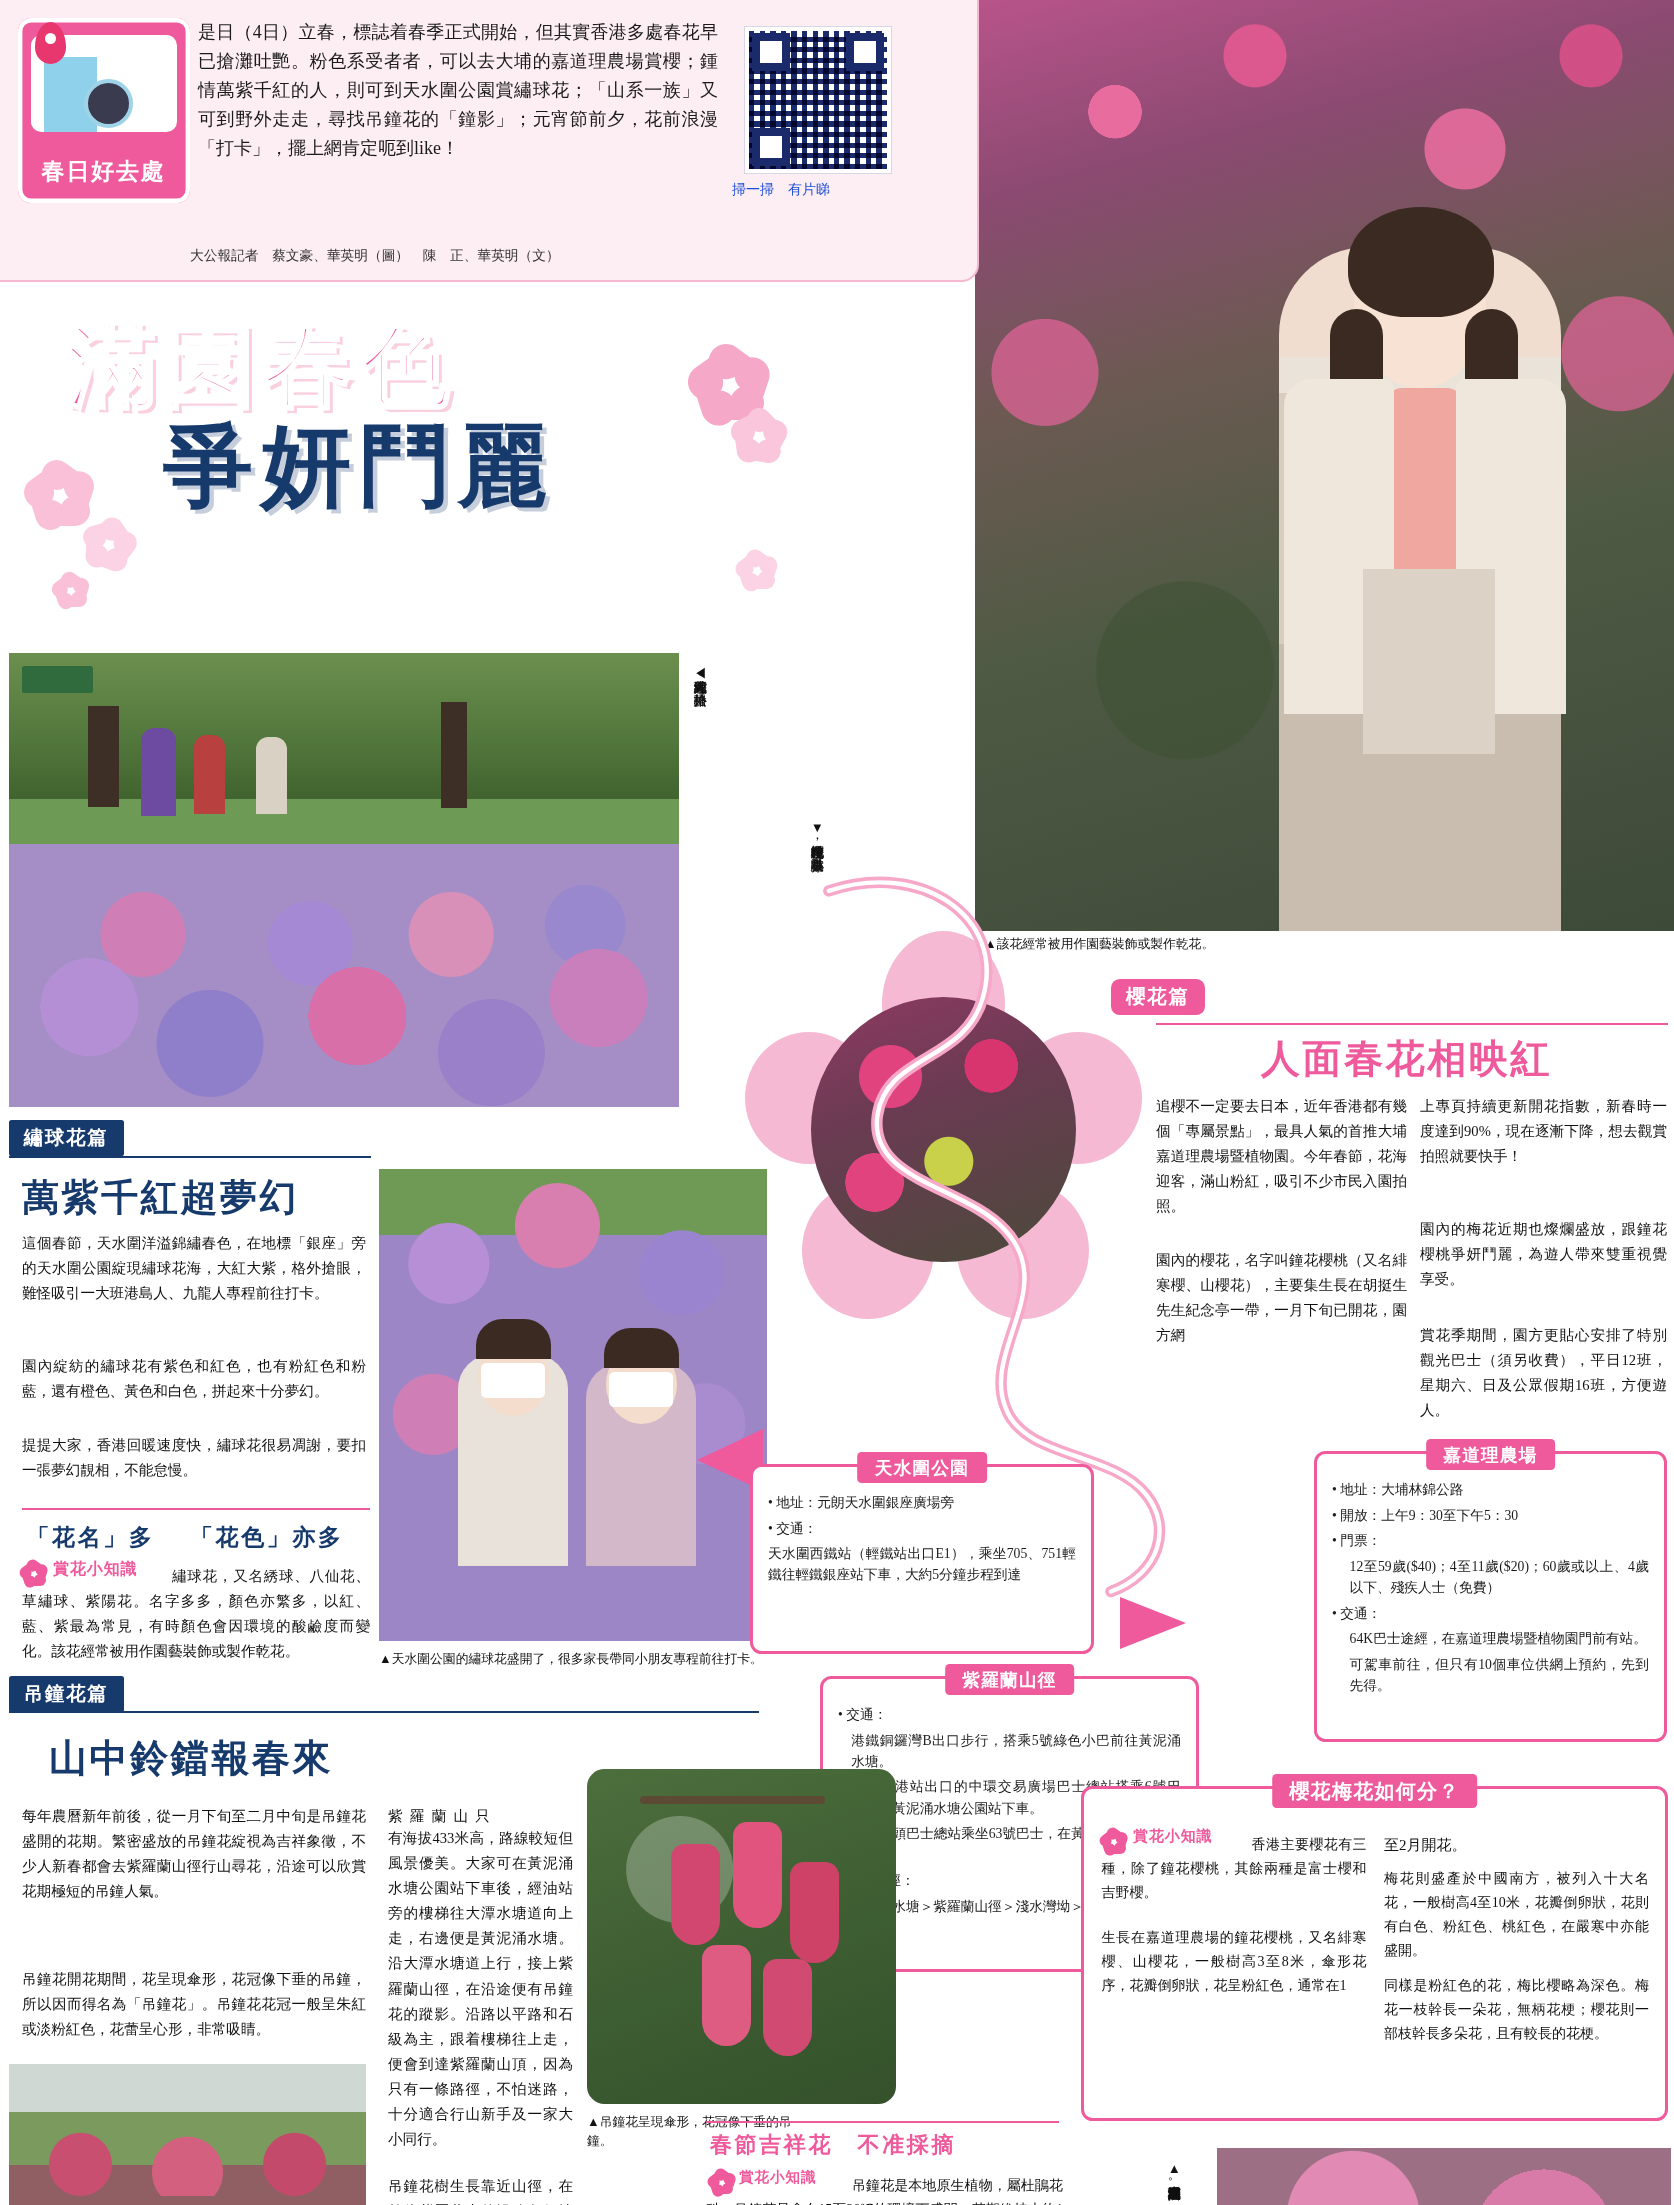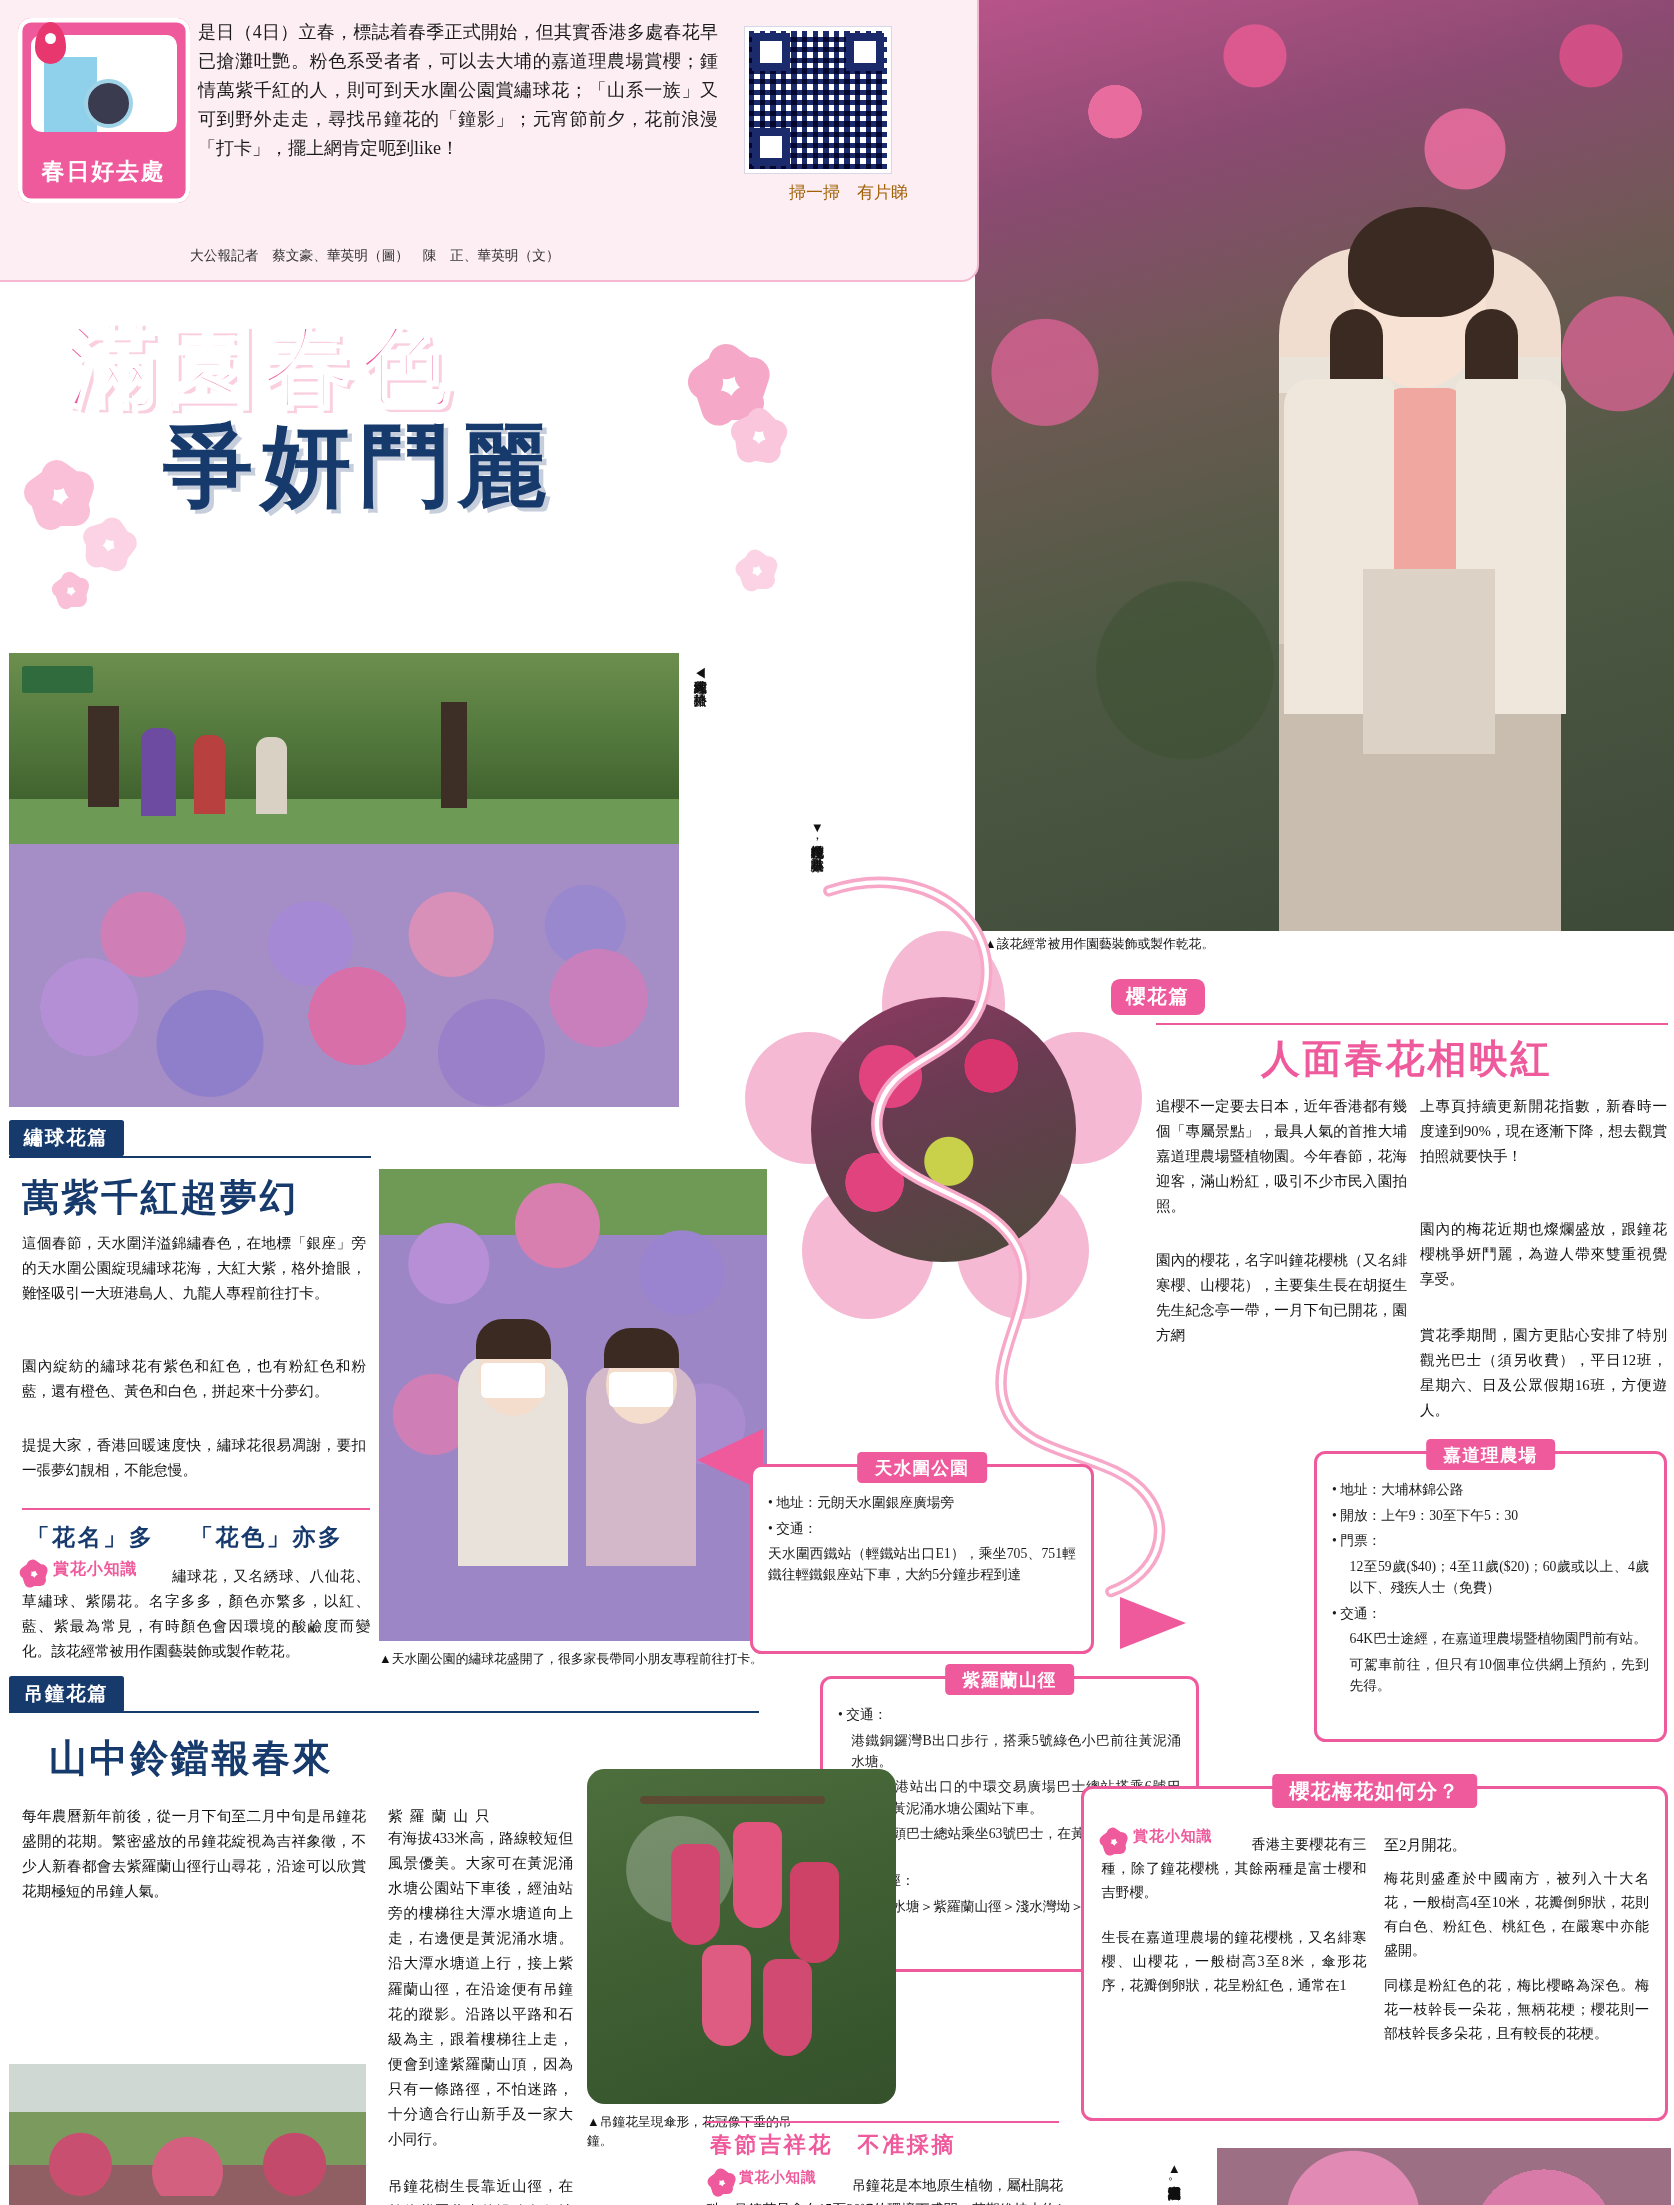--- a/index.html
+++ b/index.html
@@ -62,21 +62,21 @@
     position:absolute; left:745px; top:26.5px; width:146px; height:146px;
     background:
       repeating-linear-gradient(90deg,#1b2a6b 0 5.3px,#fff 5.3px 10.6px),
       repeating-linear-gradient(0deg,#1b2a6b 0 5.3px,#fff 5.3px 10.6px);
     background-blend-mode:multiply;
     border:4.4px solid #fff;
     outline:0.9px solid #d8d8e4;
   }
   .qr .q1,.qr .q2,.qr .q3{position:absolute;width:38px;height:38px;background:#fff;border:8px solid #1b2a6b;}
   .qr .q1{left:2.6px;top:2.6px;} .qr .q2{right:2.6px;top:2.6px;} .qr .q3{left:2.6px;bottom:2.6px;}
-  .qr-cap{position:absolute;left:732px;top:181px;width:176px;text-align:right;font-size:17px;color:#a16207;font-family:"Liberation Serif", serif;}
+  .qr-cap{position:absolute;left:732px;top:181px;width:176px;text-align:left;font-size:14px;color:#1d4ed8;font-family:"Liberation Serif", serif;}
 
   
   .title-wrap{position:absolute;left:66px;top:322px;width:794px;height:265px;}
   .title1{
     font-family:"Liberation Serif", serif;
     font-size:90px; font-weight:bold; color:#ef5a9c;
     -webkit-text-stroke:3.1px #ffffff;
     letter-spacing:8px; line-height:1;
     text-shadow:4.4px 4.4px 0 rgba(240,120,170,.35);
   }
@@ -368,20 +368,21 @@
       <li>• 行山路徑：</li>
       <li style="padding-left:13.2px;">黃泥涌水塘＞紫羅蘭山徑＞淺水灣坳＞大潭道</li>
     </ul>
   </div>
 
   <div class="sec-tab" style="left:8.8px;top:1676px;background:#173a6d;">吊鐘花篇</div>
   <div class="hr-navy" style="left:8.8px;top:1711px;width:750px;"></div>
   <div class="sec-title" style="left:49px;top:1733px;font-size:38px;color:#173a6d;">山中鈴鐺報春來</div>
 
   <div class="body-col" style="left:22px;top:1804px;width:344px;">每年農曆新年前後，從一月下旬至二月中旬是吊鐘花盛開的花期。繁密盛放的吊鐘花綻視為吉祥象徵，不少人新春都會去紫羅蘭山徑行山尋花，沿途可以欣賞花期極短的吊鐘人氣。</div>
+  <div class="body-col" style="left:22px;top:1967px;width:344px;">吊鐘花開花期間，花呈現傘形，花冠像下垂的吊鐘，所以因而得名為「吊鐘花」。吊鐘花花冠一般呈朱紅或淡粉紅色，花蕾呈心形，非常吸睛。</div>
 
   <div class="body-col" style="left:388px;top:1804px;width:185px;letter-spacing:1.8px;">紫 羅 蘭 山 只</div>
   <div class="body-col" style="left:388px;top:1826px;width:185px;">有海拔433米高，路線較短但風景優美。大家可在黃泥涌水塘公園站下車後，經油站旁的樓梯往大潭水塘道向上走，右邊便是黃泥涌水塘。沿大潭水塘道上行，接上紫羅蘭山徑，在沿途便有吊鐘花的蹤影。沿路以平路和石級為主，跟着樓梯往上走，便會到達紫羅蘭山頂，因為只有一條路徑，不怕迷路，十分適合行山新手及一家大小同行。</div>
   <div class="body-col" style="left:388px;top:2174px;width:185px;">吊鐘花樹生長靠近山徑，在前往紫羅蘭山的沿路各個地方都長滿吊鐘花，行山客可以慢慢欣賞。</div>
 
   <div class="photo" style="left:587px;top:1769px;width:309px;height:335px;border-radius:17.6px;
        background:
          radial-gradient(circle at 30% 30%, rgba(255,255,255,.25) 0 53px, transparent 54px),
          linear-gradient(160deg,#4d6e3d 0%,#3f5f33 50%,#34512b 100%);">
     <div style="position:absolute;left:84px;top:75px;width:49px;height:101px;border-radius:17.6px 17.6px 31px 31px;background:#d2476f;"></div>

